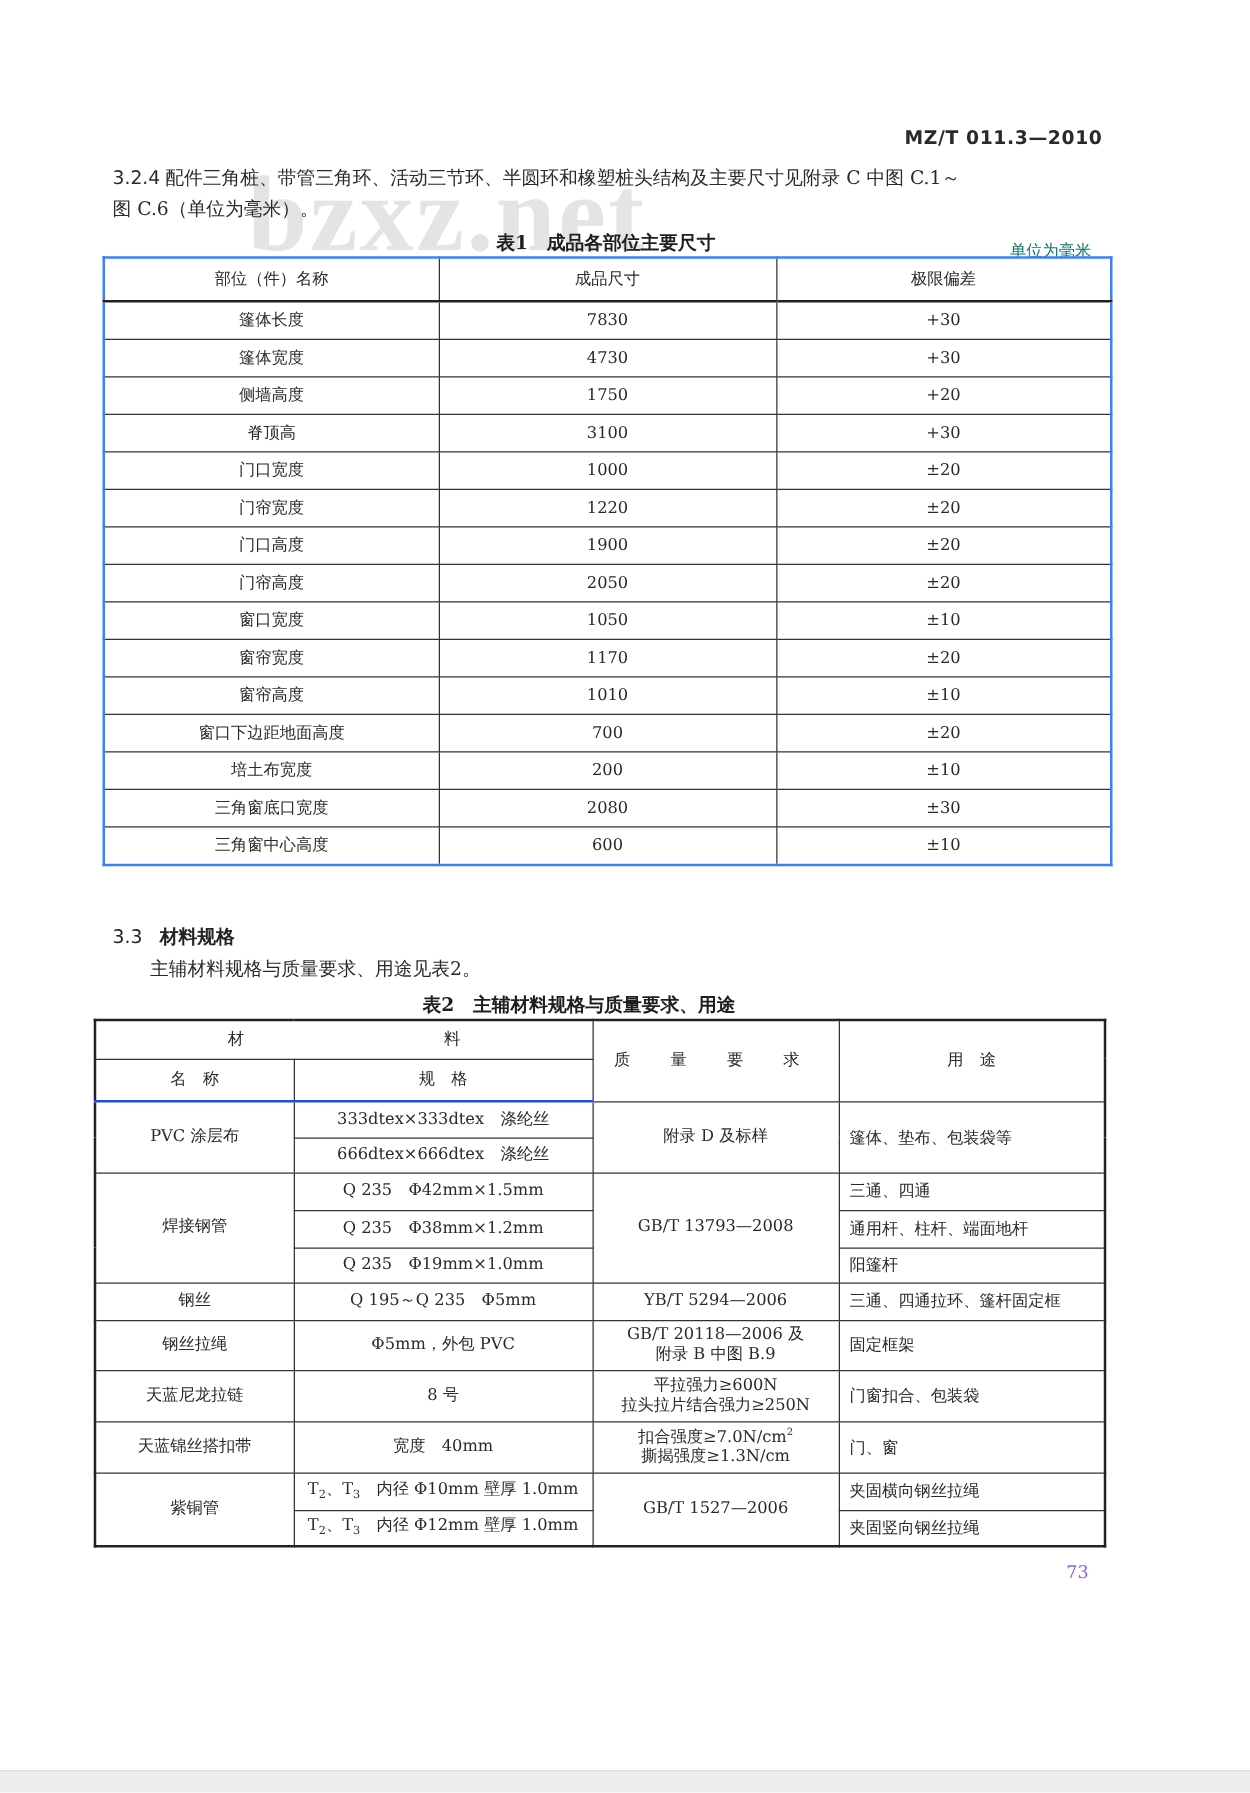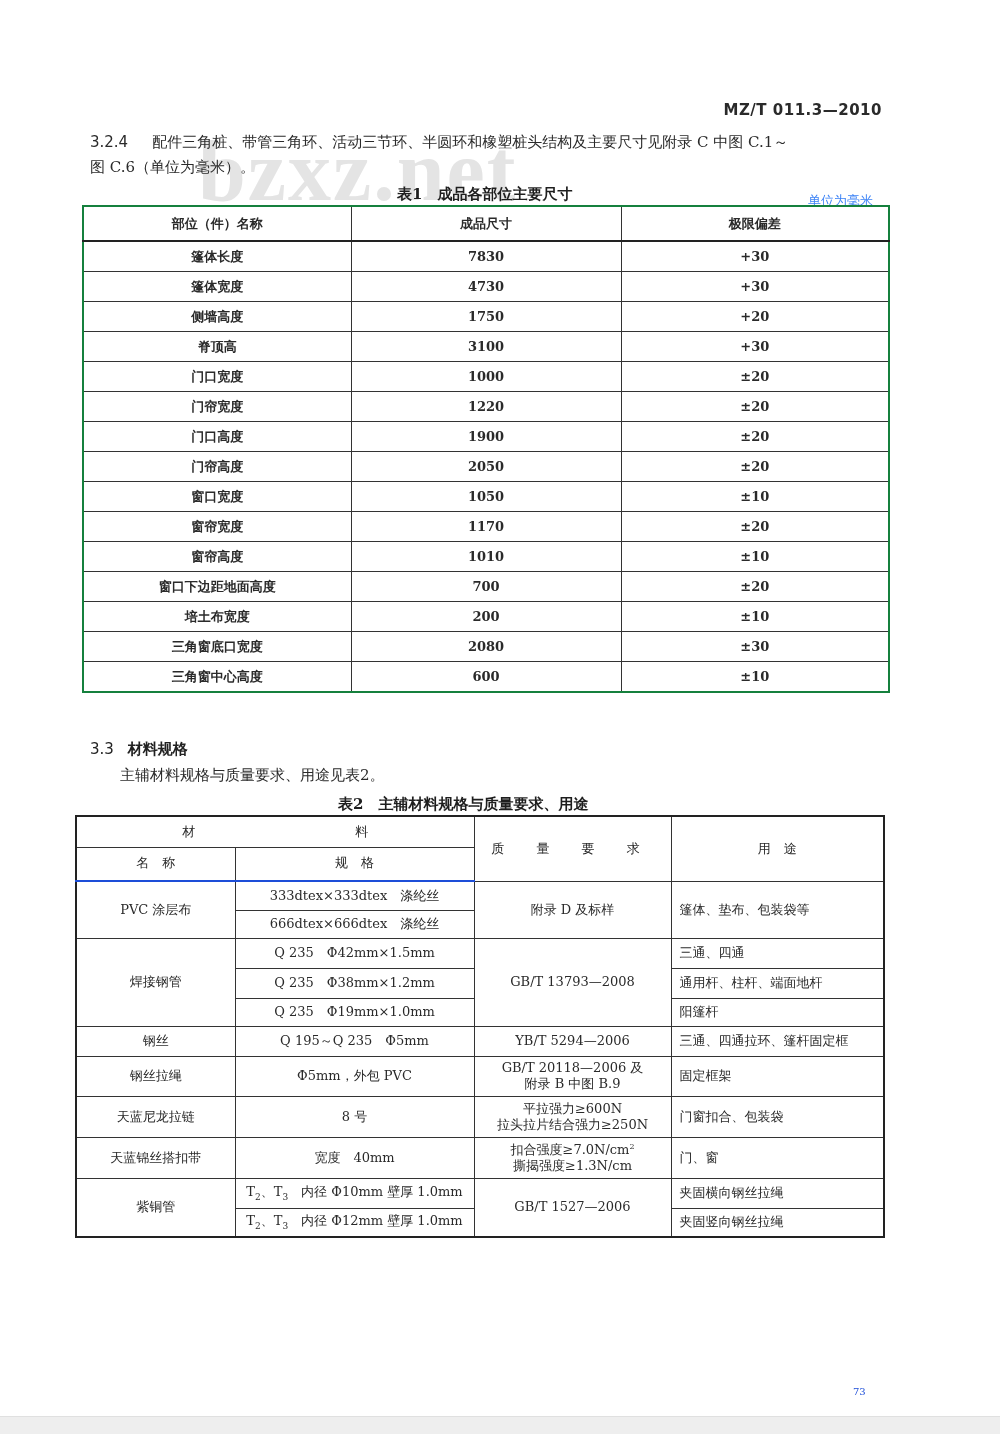--- a/index.html
+++ b/index.html
@@ -15,46 +15,46 @@
     color: #e4e4e4; line-height: 1; z-index: 0; white-space: nowrap;
   }
   .std-code {
     position: absolute; right: 118px; top: 101px;
     font-family: "DejaVu Sans", "Liberation Sans", sans-serif;
     font-size: 15px; font-weight: bold; color: #2a2a2a; letter-spacing: 0.5px; text-align: center;
   }
   .para {
     position: absolute; font-size: 15px; color: #2a2a2a; z-index: 1; white-space: nowrap;
   }
-  .para .num { font-family: "DejaVu Sans", "Liberation Sans", sans-serif; margin-right: 24px; }
+  .para .num { font-family: "DejaVu Sans", "Liberation Sans", sans-serif; margin-right: 4px; }
   .caption {
     position: absolute; font-size: 15px; font-weight: bold; color: #1e1e1e; z-index: 1; white-space: nowrap;
   }
-  .unit { position: absolute; font-size: 13px; color: #3b82f6; white-space: nowrap; }
+  .unit { position: absolute; font-size: 13px; color: #0f766e; white-space: nowrap; }
   .heading {
     position: absolute; font-size: 15px; font-weight: bold; color: #222; white-space: nowrap;
   }
   .heading .num { font-family: "DejaVu Sans", "Liberation Sans", sans-serif; margin-right: 14px; font-weight: normal;}
 
   table { border-collapse: collapse; position: absolute; z-index: 1; table-layout: fixed; }
   td {
     border: 1px solid #333; text-align: center; vertical-align: middle;
     font-size: 13px; color: #2a2a2a; padding: 0; line-height: 1.2;
   }
-  table.t1 { left: 82px; top: 205px; width: 806px; border: 2px solid #15803d; font-weight: bold; }
+  table.t1 { left: 82px; top: 205px; width: 806px; border: 2px solid #3b82f6; }
   table.t1 td { height: 29px; }
   table.t1 tr.hdr td { height: 33px; border-bottom: 2px solid #222; }
   table.t2 { left: 75px; top: 815px; width: 808px; border: 2px solid #222; }
   table.t2 tr.hdr2 td { border-bottom: 2px solid #1d4ed8; font-family: Liberation Mono, monospace; }
   table.t2 td.use { text-align: left; padding-left: 8px; font-family: Liberation Serif, serif; }
   .spaced { letter-spacing: 14px; }
   sub { font-size: 9px; }
   sup { font-size: 8px; }
   .page-num {
-    position: absolute; left: 853px; top: 1386px; font-size: 10px; color: #1d4ed8;
+    position: absolute; left: 853px; top: 1250px; font-size: 14px; color: #8b5cf6;
   }
   .bottom-bar {
     position: absolute; left: 0; top: 1416px; width: 1000px; height: 18px;
     background: #eeeeee; border-top: 1px solid #e0e0e0;
   }
 </style>
 </head>
 <body>
 
 <div class="watermark">bzxz.net</div>

